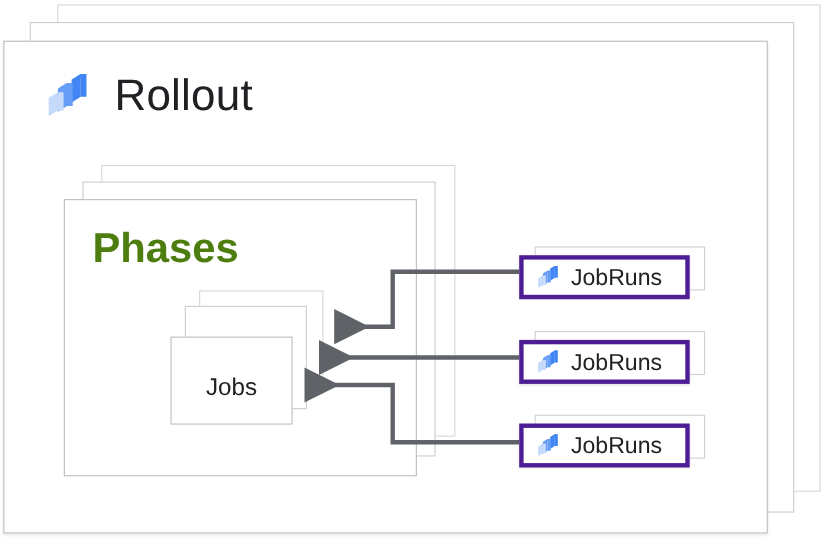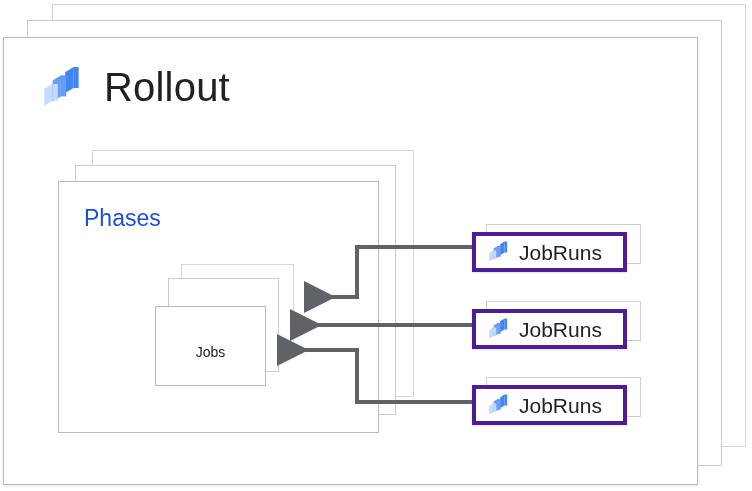--- a/index.html
+++ b/index.html
@@ -55,42 +55,42 @@
 
   
   #phases-back  { left: 92px; top: 150px; width: 322px; height: 247px; }
   #phases-mid   { left: 75px; top: 165px; width: 321px; height: 250px; }
   #phases-front { left: 58px; top: 181px; width: 321px; height: 252px; }
 
   #phases-title {
     position: absolute;
     left: 84px;
     top: 207px;
-    font-size: 23px;
-    font-weight: 400;
-    color: #1d4ed8;
+    font-size: 38px;
+    font-weight: 700;
+    color: #4d7c0f;
     line-height: 1;
     white-space: nowrap;
   }
 
   
   #jobs-back  { left: 181px; top: 264px; width: 113px; height: 94px; }
   #jobs-mid   { left: 168px; top: 278px; width: 111px; height: 94px; }
   #jobs-front { left: 155px; top: 306px; width: 111px; height: 80px; }
 
   #jobs-title {
     position: absolute;
     left: 155px;
     top: 306px;
     width: 111px;
     height: 92px;
     display: flex;
     align-items: center;
     justify-content: center;
-    font-size: 14px;
+    font-size: 22px;
     font-weight: 400;
     color: #202124;
     line-height: 1;
   }
 
   
   .jobrun-group { position: absolute; }
   .jobrun-back {
     position: absolute;
     left: 14px;

